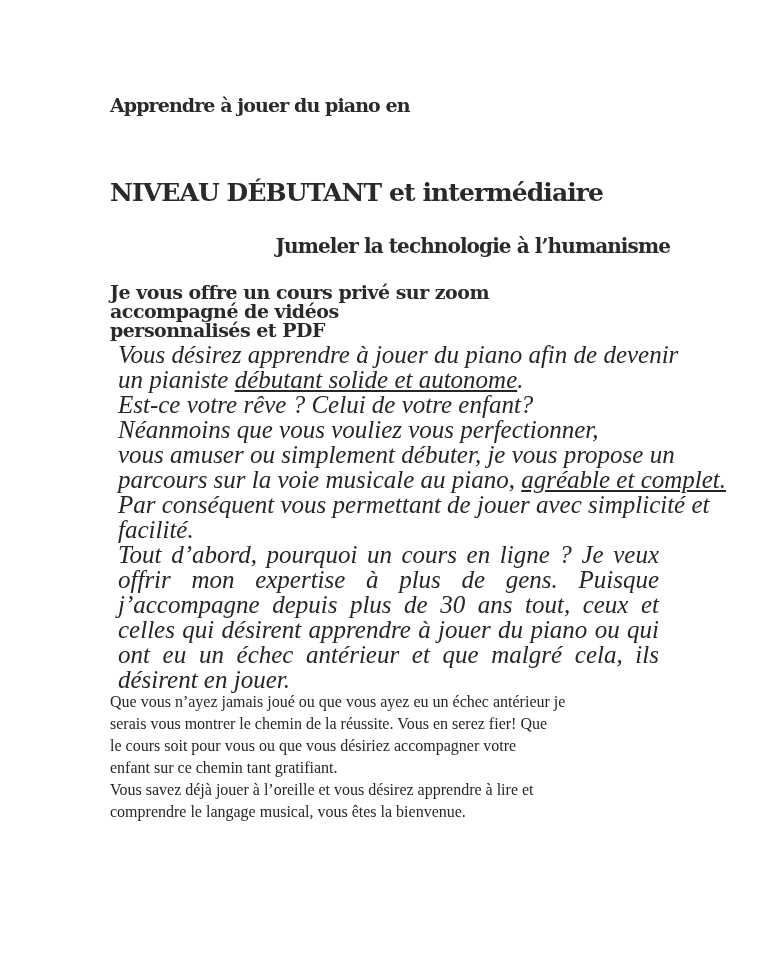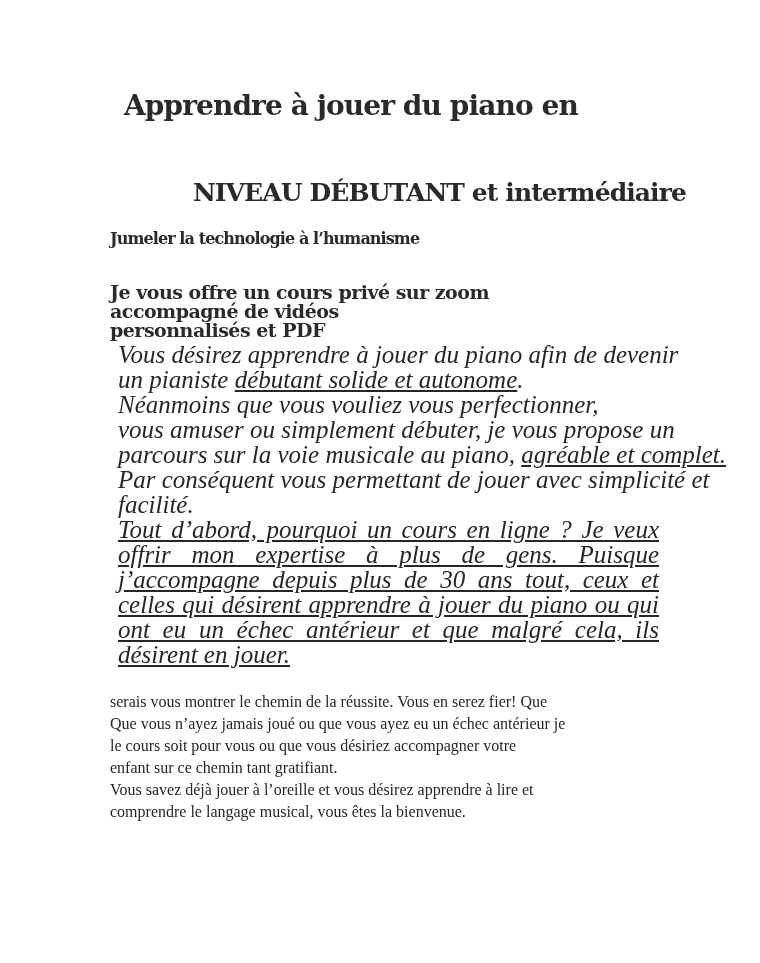--- a/index.html
+++ b/index.html
@@ -24,44 +24,44 @@
     h1, h2 {
       margin: 0;
       font-weight: bold;
       color: #2a2a2a;
       font-family: "DejaVu Serif", "Liberation Serif", serif;
       letter-spacing: -0.5px;
     }
     .title {
       position: absolute;
       top: 88px;
-      left: 14px;
+      left: 0;
       width: 560px;
-      font-size: 28px;
+      font-size: 19px;
       line-height: 35px;
       letter-spacing: -0.9px;
     }
     .level {
       position: absolute;
       top: 175px;
-      left: 16px;
+      left: 0;
       width: 560px;
       font-size: 25px;
       line-height: 35px;
       letter-spacing: -0.9px;
-      text-align: right;
     }
     .tagline {
       position: absolute;
-      top: 221px;
+      top: 229px;
       left: 0;
       width: 560px;
-      font-size: 16px;
+      font-size: 20px;
       line-height: 35px;
       letter-spacing: -0.9px;
+      text-align: right;
     }
     .subtitle {
       position: absolute;
       top: 283px;
       left: 0;
       width: 500px;
       font-size: 19px;
       line-height: 19px;
       font-weight: bold;
       color: #2a2a2a;
@@ -86,21 +86,20 @@
     .italic-block u {
       text-decoration: underline;
       text-underline-offset: 2px;
       margin-top: 44px;
     }
     .justified {
       display: block;
       text-align: justify;
       text-align-last: left;
       width: 541px;
-      text-decoration: underline;
     }
     .plain-block {
       position: absolute;
       top: 691px;
       left: 0;
       width: 545px;
       font-size: 16px;
       line-height: 22px;
       margin: 0;
     }
@@ -123,30 +122,31 @@
   <h2 class="tagline">Jumeler la technologie à l’humanisme</h2>
 
   <p class="subtitle">
     <span style="display:block">Je vous offre un cours privé sur zoom accompagné de vidéos</span>
     <span style="display:block">personnalisés et PDF</span>
   </p>
 
   <div class="italic-block">
     <span class="line">Vous désirez apprendre à jouer du piano afin de devenir</span>
     <span class="line"><span>un pianiste </span><u>débutant solide et autonome</u><span>.</span></span>
+    <span class="line">Est-ce votre rêve ? Celui de votre enfant?</span>
     <span class="line">Néanmoins que vous vouliez vous perfectionner,</span>
     <span class="line">vous amuser ou simplement débuter, je vous propose un</span>
     <span class="line"><span>parcours sur la voie musicale au piano, </span><u>agréable et complet.</u></span>
     <span class="line">Par conséquent vous permettant de jouer avec simplicité et</span>
     <span class="line">facilité.</span>
     <span class="justified">Tout d’abord, pourquoi un cours en ligne ? Je veux offrir mon expertise à plus de gens. Puisque j’accompagne depuis plus de 30 ans tout, ceux et celles qui désirent apprendre à jouer du piano ou qui ont eu un échec antérieur et que malgré cela, ils désirent en jouer.</span>
   </div>
 
   <div class="plain-block">
+    <span class="line">Que vous n’ayez jamais joué ou que vous ayez eu un échec antérieur je</span>
     <span class="line">serais vous montrer le chemin de la réussite. Vous en serez fier! Que</span>
-    <span class="line">Que vous n’ayez jamais joué ou que vous ayez eu un échec antérieur je</span>
     <span class="line">le cours soit pour vous ou que vous désiriez accompagner votre</span>
     <span class="line">enfant sur ce chemin tant gratifiant.</span>
     <span class="line">Vous savez déjà jouer à l’oreille et vous désirez apprendre à lire et</span>
     <span class="line">comprendre le langage musical, vous êtes la bienvenue.</span>
   </div>
 
 </div>
 
 </body></html>

